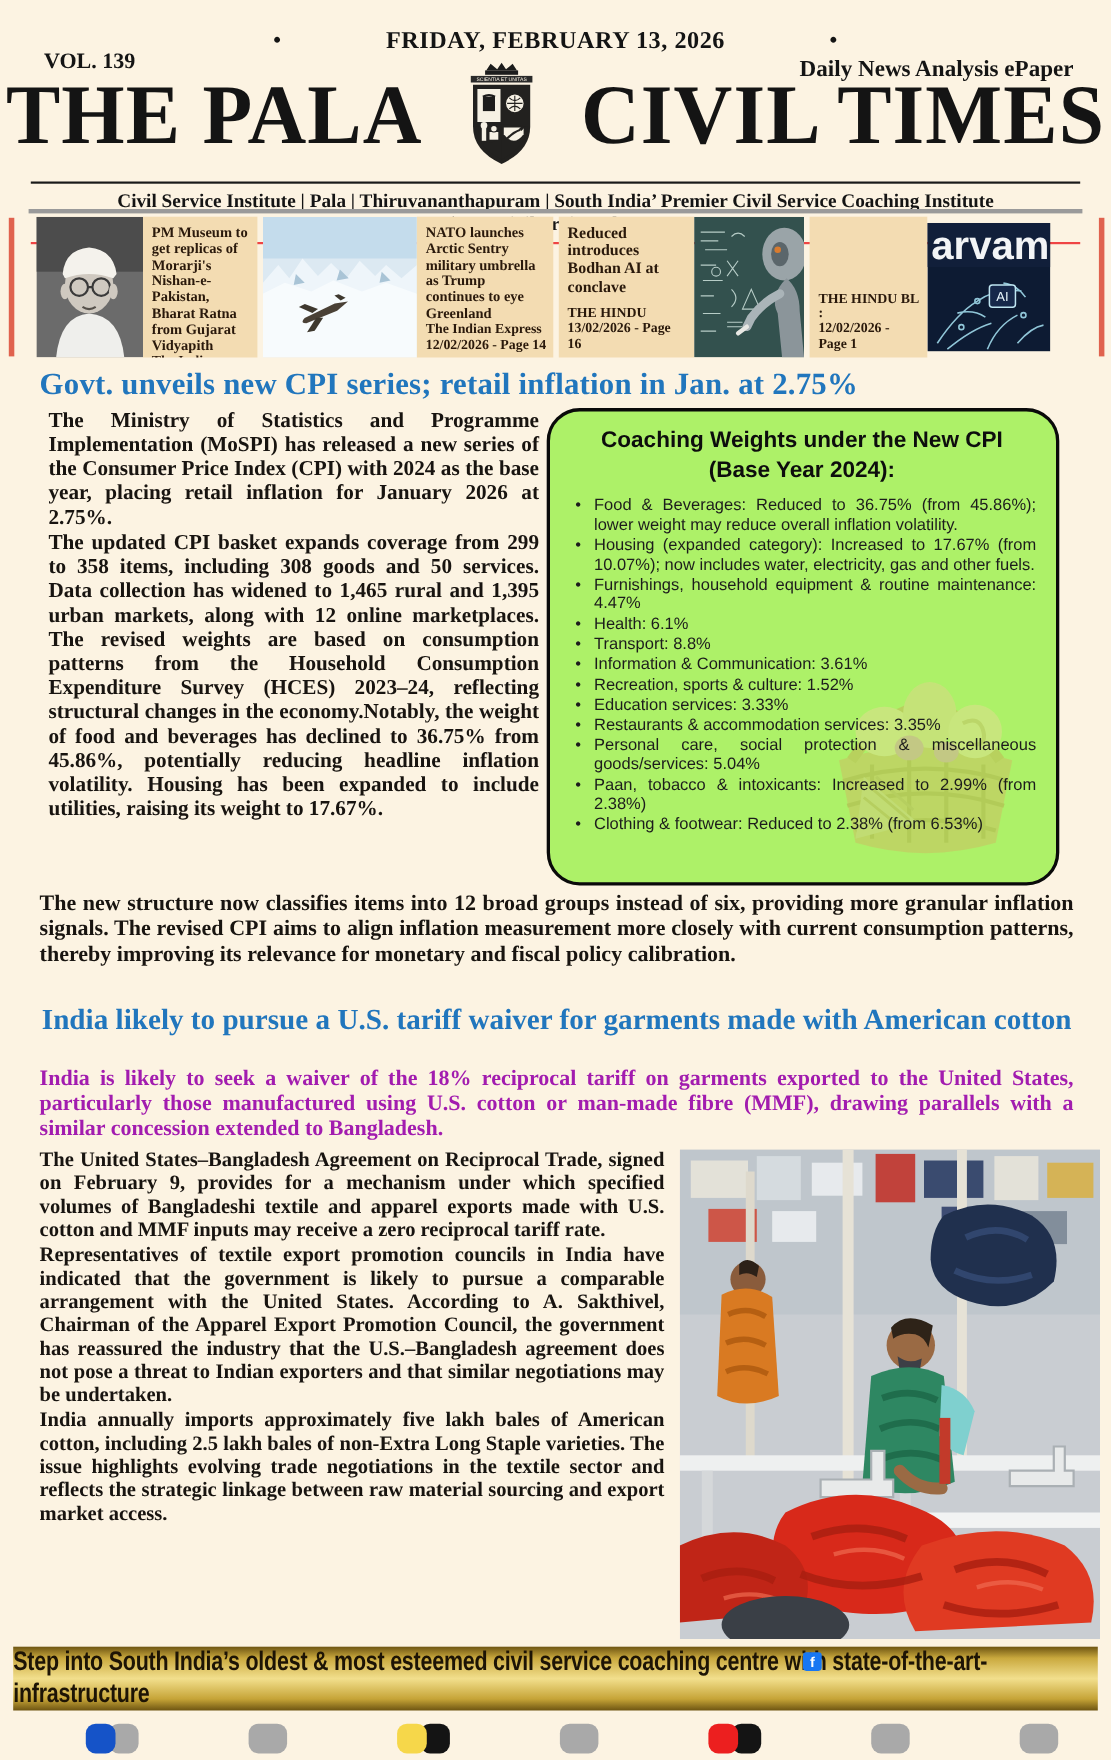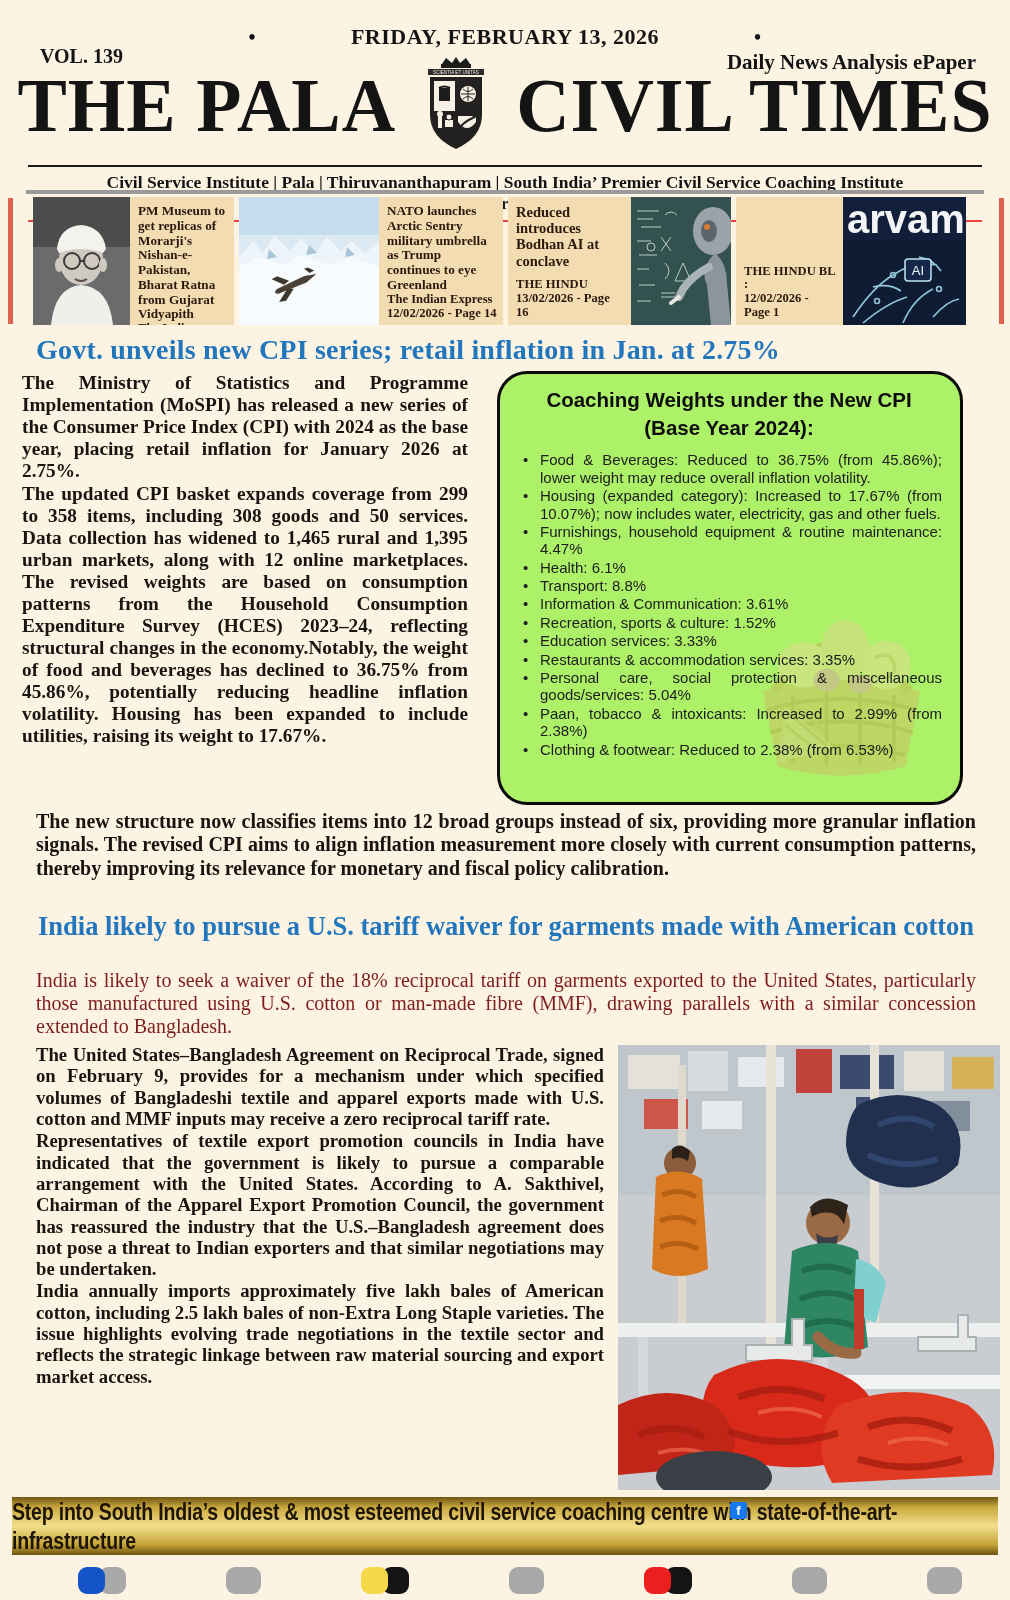--- a/index.html
+++ b/index.html
@@ -10,21 +10,21 @@
     font-family:"Liberation Serif", serif; color:#141414;
   }
   
   .date-row { position:absolute; top:24px; left:0; width:100%;
     display:flex; justify-content:center; align-items:center; gap:95px;
     font-weight:700; font-size:22px; letter-spacing:.5px; }
   .date-row .dot { font-size:20px; }
   .vol { position:absolute; top:45px; left:40px; font-weight:700; font-size:20px; }
   .edition { position:absolute; top:50px; right:34px; font-weight:700; font-size:21px; }
   .masthead { position:absolute; top:56px; left:0; width:100%;
-    display:flex; justify-content:center; align-items:center; gap:16px; }
+    display:flex; justify-content:center; align-items:center; gap:28px; }
   .masthead .mast-txt { font-weight:700; font-size:74px; line-height:1;
     letter-spacing:1px; transform:scaleY(1.04); }
   .crest { width:88px; height:98px; flex:0 0 auto; }
   .tagline-bar { position:absolute; top:165px; left:28px; right:28px;
     border-top:2px solid #191919; border-bottom:2px solid #ef4444;
     padding:5px 0 6px; text-align:center;
     font-weight:700; font-size:17.5px; }
   .strip-shadow { position:absolute; top:190px; left:26px; right:26px;
     height:4px; background:#9a9a9a; }
   
@@ -34,21 +34,21 @@
   .cell { height:128px; flex:0 0 auto; overflow:hidden; }
   .cell.txt { background:#f3dcb2; padding:7px 6px 5px 8px;
     color:#2a190b; display:flex; flex-direction:column; }
   .cell.txt .hl { font-weight:700; font-size:13.2px; line-height:1.12; }
   .cell.txt .src { font-weight:700; font-size:12.6px; line-height:1.1; margin-top:auto; }
   .cell svg { display:block; width:100%; height:100%; }
   .strip-accent { position:absolute; width:5px; height:126px; top:198px; background:#e0624e; }
   
   .h1-blue { position:absolute; left:36px; top:334px; width:950px;
     color:#2176bd; font-weight:700; font-size:28px; letter-spacing:.2px; }
-  .a1-col { position:absolute; left:22px; top:372px; width:446px;
+  .a1-col { position:absolute; left:44px; top:372px; width:446px;
     font-weight:700; font-size:19.3px; line-height:1.14; text-align:justify;
     color:#181410; }
   .a1-col p + p { margin-top:1px; }
   .cpi-box { position:absolute; left:497px; top:371px; width:466px; height:434px;
     background:#adf168; border:3px solid #0a0a0a; border-radius:30px;
     padding:12px 18px 8px 16px; font-family:"Liberation Sans", sans-serif;
     overflow:hidden; }
   .cpi-box .ttl { text-align:center; font-weight:700; font-size:20.5px;
     line-height:1.35; color:#0d0d0d; }
   .cpi-box ul { margin-top:10px; list-style:none; position:relative; z-index:2; }
@@ -56,21 +56,21 @@
     line-height:1.16; color:#1c1c1c; text-align:justify; margin-bottom:1px; }
   .cpi-box li::before { content:"•"; position:absolute; left:7px; top:0; }
   .basket-mark { position:absolute; right:6px; bottom:2px; width:225px; height:225px;
     opacity:.5; z-index:1; }
   .a1-full { position:absolute; left:36px; top:810px; width:940px;
     font-weight:700; font-size:20px; line-height:1.17; text-align:justify; color:#181410; }
   
   .h2-blue { position:absolute; left:38px; top:911px; width:950px;
     color:#2176bd; font-weight:700; font-size:26.5px; line-height:1.18; }
   .a2-intro { position:absolute; left:36px; top:969px; width:940px;
-    font-weight:400; font-size:20px; line-height:1.16; text-align:justify; color:#7f1d1d; }
+    font-weight:700; font-size:20px; line-height:1.16; text-align:justify; color:#a21caf; }
   .a2-col { position:absolute; left:36px; top:1044px; width:568px;
     font-weight:700; font-size:18.7px; line-height:1.14; text-align:justify; color:#181410; }
   .a2-col p + p { margin-top:1px; }
   .factory-img { position:absolute; left:618px; top:1045px; width:382px; height:445px; }
   .factory-img svg { width:100%; height:100%; display:block; }
   
   .gold-banner { position:absolute; left:12px; right:12px; top:1497px; height:58px;
     background:linear-gradient(180deg,#6e5512 0%,#caa93e 18%,#f2df8d 50%,#c6a437 82%,#6e5512 100%);
     display:flex; align-items:center; justify-content:center; }
   .gold-banner .txt { font-family:"Liberation Sans", sans-serif; font-weight:700;
@@ -215,21 +215,21 @@
       </svg>
     </div>
     <div class="gap"></div>
 
     <div class="cell txt" style="width:107px">
       <div class="src">
         <div>THE HINDU BL :</div>
         <div>12/02/2026 - Page 1</div>
       </div>
     </div>
-    <div class="cell img" style="width:123px">
+    <div class="cell img" style="width:112px">
       <svg viewBox="0 0 123 128">
         <rect width="123" height="128" fill="#0d1b33"></rect>
         <rect width="123" height="44" fill="#111f3a"></rect>
         <text x="4" y="36" font-size="40" font-weight="bold" fill="#f2f4f6" font-family="Liberation Sans, sans-serif">arvam</text>
         <g stroke="#9fd9ea" stroke-width="1.6" fill="none" opacity=".9">
           <path d="M10 120 q20 -30 40 -42 q20 -14 44 -10 M20 126 q24 -20 44 -26 M60 126 q10 -24 30 -34 M90 120 q14 -16 26 -18 M30 90 q16 -4 28 4 M76 60 q14 2 22 14"></path>
           <circle cx="50" cy="78" r="2.5"></circle>
             <circle cx="78" cy="66" r="2.5"></circle>
             <circle cx="96" cy="92" r="2.5"></circle>
             <circle cx="34" cy="104" r="2.5"></circle>

